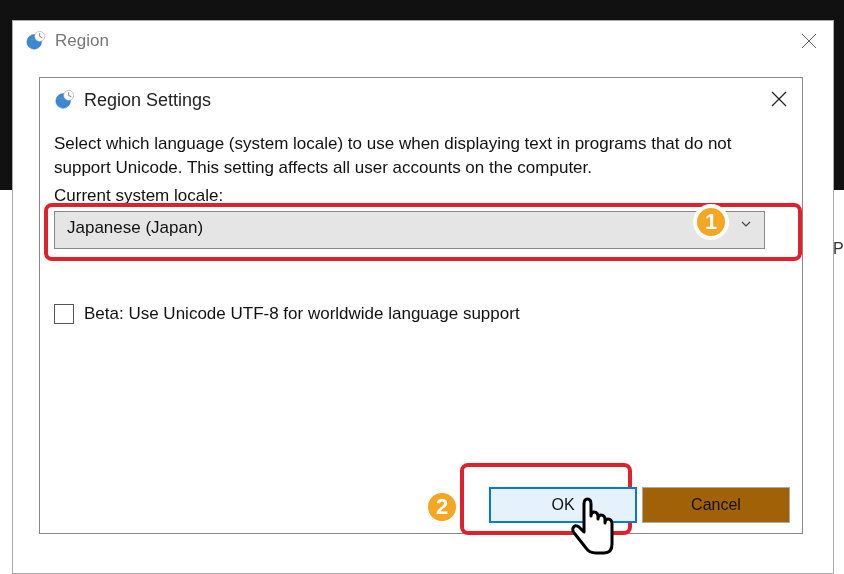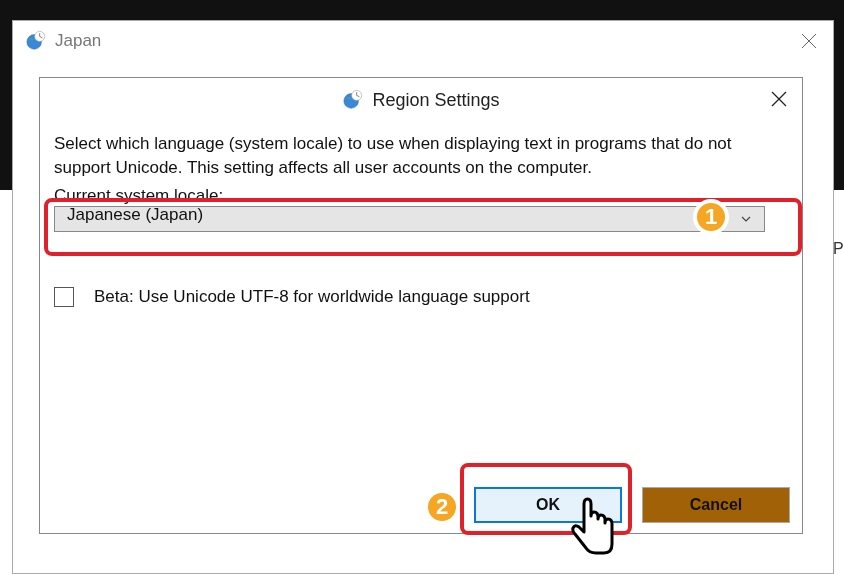--- a/index.html
+++ b/index.html
@@ -64,21 +64,20 @@
       width: 764px; height: 457px;
       background: #fff;
       border: 1px solid #888;
     }
     .inner-titlebar {
       height: 44px;
       display: flex;
       align-items: center;
       padding: 0 14px;
       position: relative;
-      justify-content: center;
     }
     .inner-title {
       color: #222;
       font-size: 18px;
     }
     .inner-close {
       position: absolute;
       right: 14px; top: 12px;
       width: 18px; height: 18px;
       color: #222;
@@ -89,42 +88,43 @@
     }
     .desc {
       font-size: 17px;
       line-height: 1.42;
       color: #111;
       margin-bottom: 6px;
     }
     .label {
       font-size: 17px;
       color: #111;
+      margin-bottom: 5px;
     }
     .dropdown-wrap {
       position: relative;
       margin-bottom: 55px;
     }
     .dropdown-highlight {
       position: absolute;
       left: -10px; top: -8px;
       width: 758px; height: 58px;
       border: 4px solid #e0202a;
       border-radius: 8px;
       pointer-events: none;
     }
     .dropdown {
       display: flex;
-      align-items: flex-end;
+      align-items: flex-start;
       justify-content: space-between;
       background: #e5e5e5;
       border: 1px solid #888;
       padding: 6px 12px;
       width: 711px;
-      height: 26px;
+      height: 38px;
       font-size: 17px;
       color: #111;
       cursor: pointer;
     }
     .chevron {
       width: 12px; height: 12px;
       display: flex;
       align-items: center;
       justify-content: center;
     }
@@ -140,41 +140,40 @@
       font-size: 22px;
       font-weight: 900;
       color: #fff;
       pointer-events: none;
       z-index: 10;
     }
     .marker-1 { left: 639px; top: -7px; }
     .checkbox-row {
       display: flex;
       align-items: center;
-      gap: 20px;
+      gap: 10px;
       margin-bottom: 25px;
     }
     .checkbox {
       width: 20px; height: 20px;
       border: 1px solid #555;
       background: #fff;
       cursor: pointer;
       flex-shrink: 0;
     }
     .checkbox-label {
       font-size: 17px;
       color: #111;
     }
     .buttons {
       position: absolute;
       right: 12px; bottom: 10px;
       display: flex;
-      gap: 20px;
-      align-items: center;
-      font-weight: bold;
+      gap: 5px;
+      align-items: center;
     }
     .btn {
       width: 148px; height: 36px;
       background: #a16207;
       border: 1px solid #aaa;
       font-size: 16px;
       color: #111;
       cursor: pointer;
       display: flex;
       align-items: center;
@@ -213,21 +212,21 @@
   <div class="outer-titlebar">
     <span class="globe-icon">
       <svg viewBox="0 0 24 24" width="22" height="22">
         <circle cx="10" cy="13" r="8" fill="#3a88d8" stroke="#2a6db8" stroke-width="0.5"></circle>
         <path d="M4 10 Q8 8 12 11 Q15 13 16 11" fill="#6bb34a" opacity="0.8"></path>
         <circle cx="16" cy="7" r="5.5" fill="#fff" stroke="#999" stroke-width="0.6"></circle>
         <line x1="16" y1="7" x2="16" y2="3.5" stroke="#555" stroke-width="0.8"></line>
         <line x1="16" y1="7" x2="19" y2="8.5" stroke="#555" stroke-width="0.8"></line>
       </svg>
     </span>
-    <span class="outer-title">Japan</span>
+    <span class="outer-title">Region</span>
     <span class="outer-close">
       <svg viewBox="0 0 20 20" width="20" height="20">
         <line x1="3" y1="3" x2="17" y2="17" stroke="#666" stroke-width="1"></line>
         <line x1="17" y1="3" x2="3" y2="17" stroke="#666" stroke-width="1"></line>
       </svg>
     </span>
   </div>
 
   <div class="inner-window">
     <div class="inner-titlebar">

